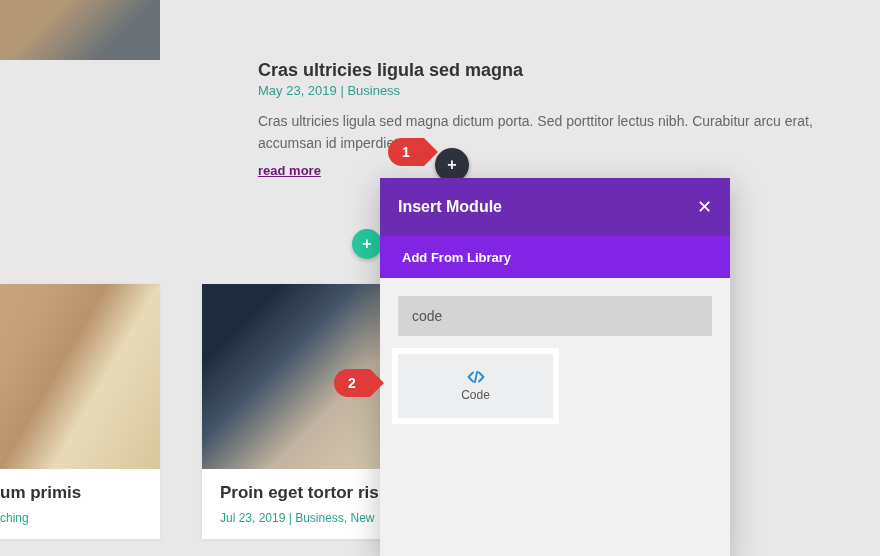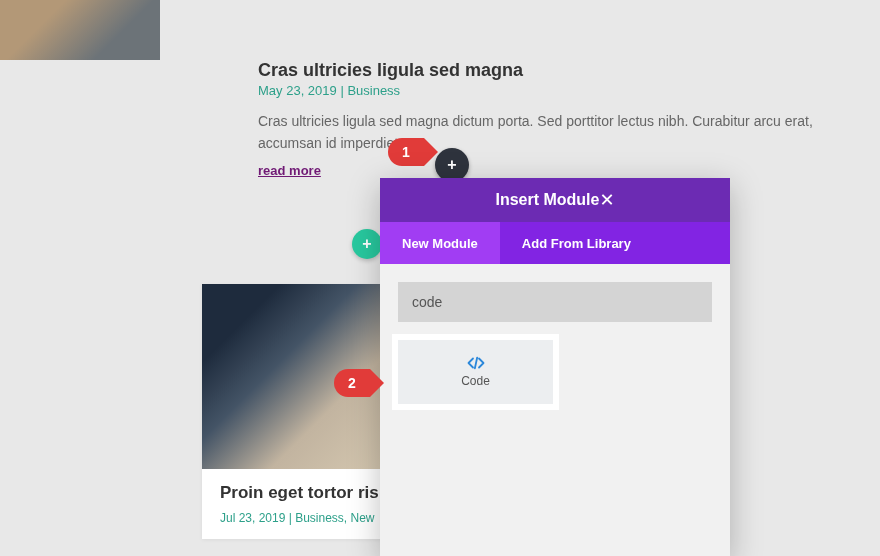--- a/index.html
+++ b/index.html
@@ -101,23 +101,23 @@
 
   .modal {
     position:absolute; top:178px; left:380px;
     width:350px; height:380px;
     background:#f1f1f1;
     box-shadow:0 8px 30px rgba(0,0,0,.25);
     display:flex; flex-direction:column;
   }
   .modal-header {
     background:#6c2bb3; color:#fff;
-    height:44px; display:flex; align-items:center;
+    height:58px; display:flex; align-items:center;
     padding:0 18px; font-size:16px; font-weight:600;
-    justify-content:center;
+    justify-content:space-between;
   }
   .modal-close { font-size:18px; cursor:pointer; font-weight:400; }
   .modal-tabs {
     background:#8224e3; display:flex; height:42px;
   }
   .modal-tab {
     padding:0 22px; display:flex; align-items:center;
     font-size:13px; font-weight:700; color:#fff;
     cursor:pointer;
   }
@@ -156,39 +156,45 @@
   </div>
 
   <div class="fab-plus">
     <span>+</span>
   </div>
 
   <div class="fab-plus-teal">
     <span>+</span>
   </div>
 
+  <div class="card card1">
+    <div class="img"></div>
+    <div class="body">
+      <h3>um primis</h3>
+      <div class="cmeta">ching</div>
+    </div>
+  </div>
 
   <div class="card card2">
     <div class="img"></div>
     <div class="body">
       <h3>Proin eget tortor ris</h3>
       <div class="cmeta">Jul 23, 2019 | Business, New</div>
     </div>
   </div>
 
 
   <div class="badge badge1">1</div>
 
   <div class="modal">
     <div class="modal-header">
       <span>Insert Module</span>
       <span class="modal-close">✕</span>
     </div>
     <div class="modal-tabs">
-      <div class="modal-tab active">New Module</div>
       <div class="modal-tab">Add From Library</div>
     </div>
     <div class="modal-body">
       <input class="search-box" value="code" style="">
       <div class="module-tile">
         <svg viewBox="0 0 24 16">
           <path d="M8 2 L2 8 L8 14" stroke="#2b87da" stroke-width="2.4" fill="none" stroke-linecap="round" stroke-linejoin="round"></path>
           <path d="M16 2 L22 8 L16 14" stroke="#2b87da" stroke-width="2.4" fill="none" stroke-linecap="round" stroke-linejoin="round"></path>
           <path d="M13.5 1 L10.5 15" stroke="#2b87da" stroke-width="2.4" fill="none" stroke-linecap="round"></path>
         </svg>

